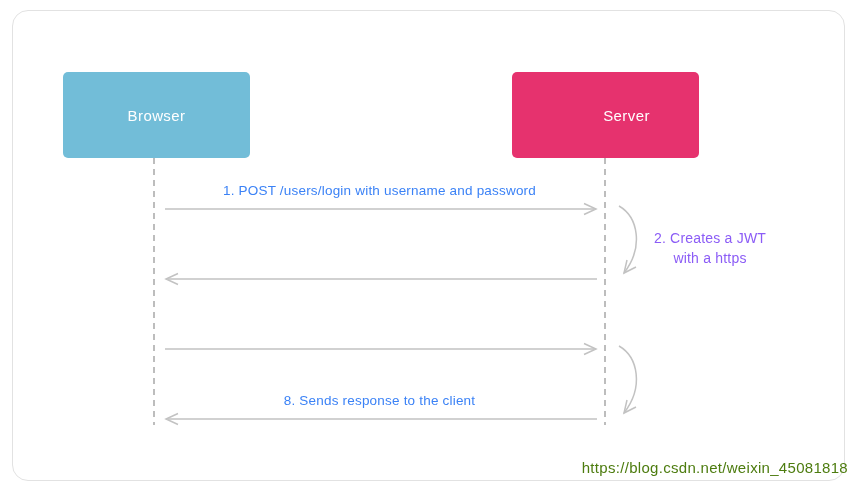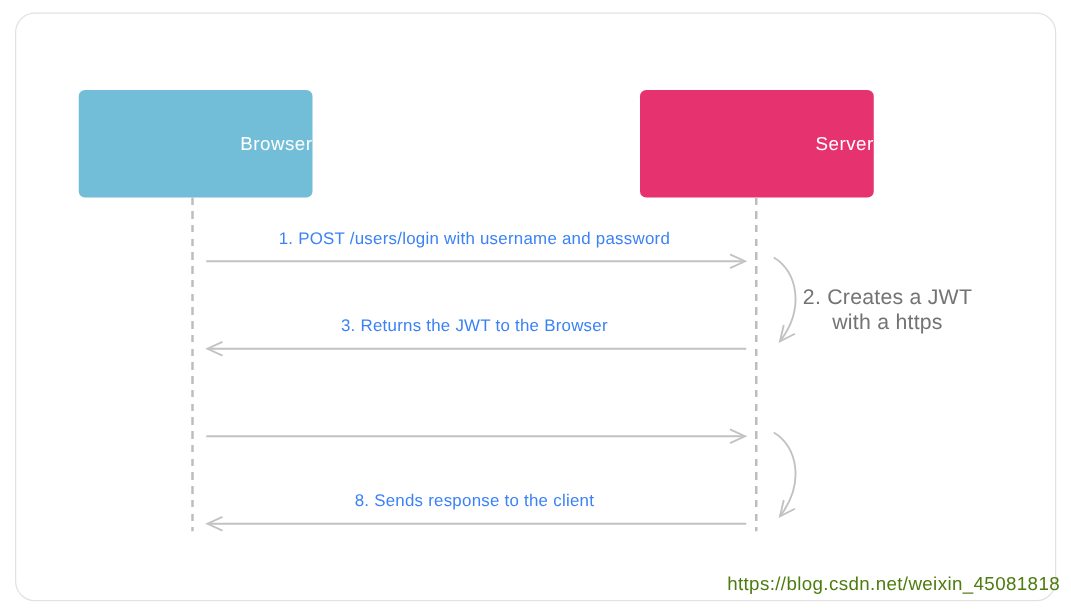--- a/index.html
+++ b/index.html
@@ -22,21 +22,21 @@
     border: 1px solid #e2e2e2;
     border-radius: 16px;
   }
   .actor-box {
     position: absolute;
     top: 61px;
     width: 187px; height: 86px;
     border-radius: 5px;
     display: flex;
     align-items: center;
-    justify-content: flex-end;
+    justify-content: center;
     color: #ffffff;
     font-size: 15px;
     letter-spacing: 0.4px;
   }
   .actor-browser { left: 50px; background: #72bdd8; }
   .actor-server  { left: 499px; background: #e6326e; padding-left: 42px; }
   .lifeline {
     position: absolute;
     top: 147px;
     width: 2px; height: 267px;
@@ -55,22 +55,22 @@
     color: #3b82f6;
     letter-spacing: 0.2px;
   }
   .arrow-svg { position: absolute; left: 150px; width: 436px; height: 14px; }
   .loop-svg  { position: absolute; width: 40px; height: 78px; }
   .loop2 { left: 599px; top: 192px; }
   .loop5 { left: 599px; top: 332px; }
   .server-note {
     position: absolute;
     text-align: center;
-    font-size: 17px;
-    color: #737373;
+    font-size: 14px;
+    color: #8b5cf6;
     line-height: 20px;
     letter-spacing: 0.2px;
     width: 170px;
   }
   .note2 { left: 612px; top: 217px; }
   .note5 { left: 626px; top: 346px; }
   .watermark {
     position: absolute;
     right: 9px; top: 459px;
     font-size: 15px;
@@ -104,21 +104,20 @@
 
     <svg class="loop-svg loop2" viewBox="0 0 40 78">
       <path class="stroke" d="M7,3 C26,14 32,44 12,70"></path>
       <path class="stroke" d="M15,57 L12,70 L24,64"></path>
     </svg>
     <div class="server-note note2">
       <div>2. Creates a JWT</div>
       <div>with a https</div>
     </div>
 
-    <div class="msg-label" style="top:242px">3. Returns the JWT to the Browser</div>
     <svg class="arrow-svg" style="top:261px" viewBox="0 0 436 14">
       <line class="stroke" x1="5" y1="7" x2="434" y2="7"></line>
       <path class="stroke" d="M15,1.5 L3,7 L15,12.5"></path>
     </svg>
 
     <svg class="arrow-svg" style="top:331px" viewBox="0 0 436 14">
       <line class="stroke" x1="2" y1="7" x2="431" y2="7"></line>
       <path class="stroke" d="M421,1.5 L433,7 L421,12.5"></path>
     </svg>
 

